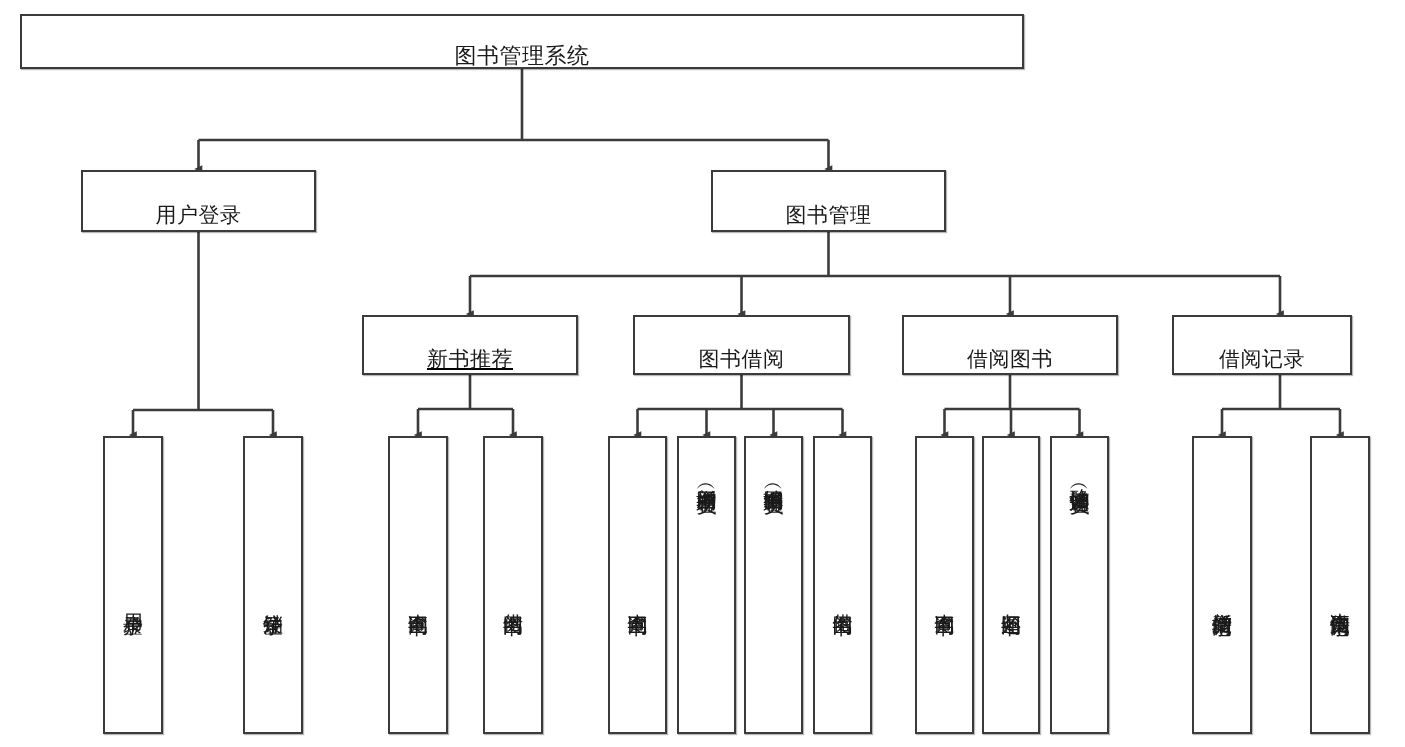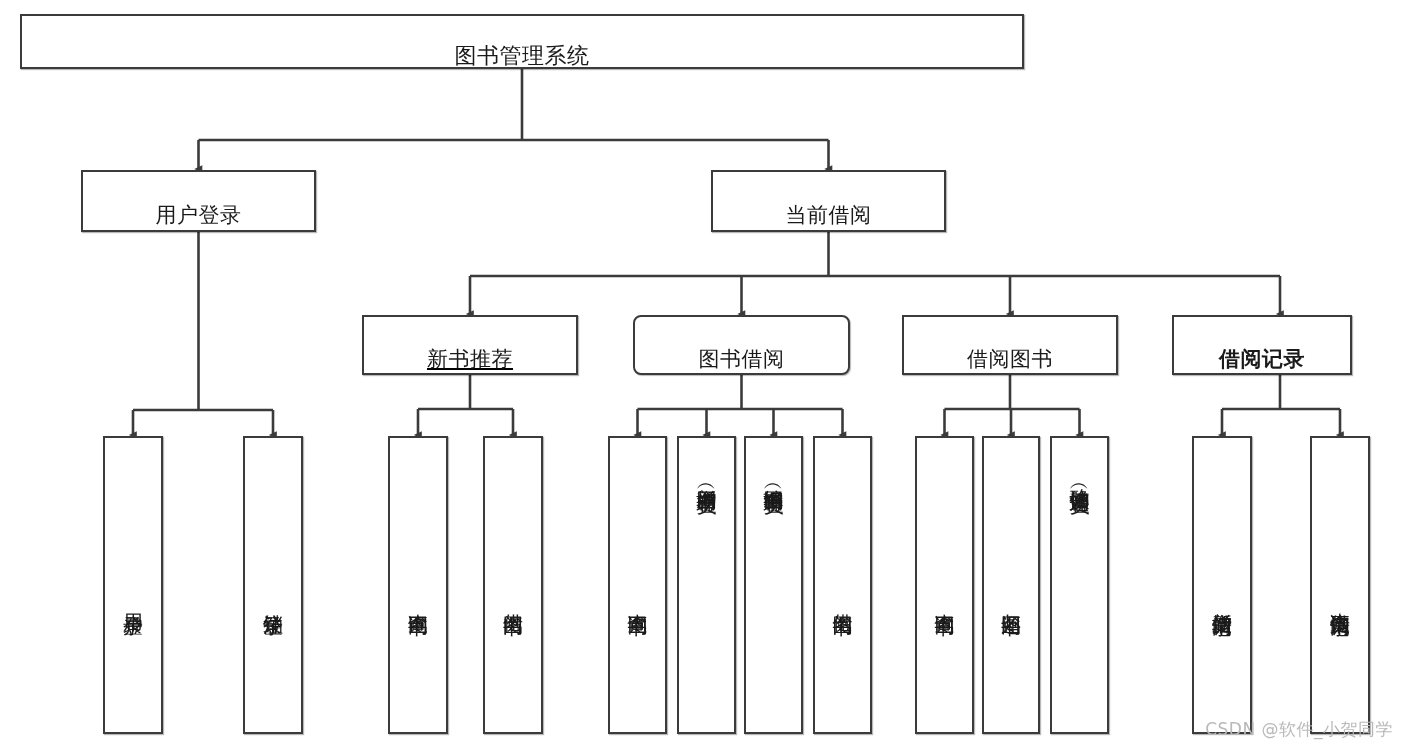--- a/index.html
+++ b/index.html
@@ -121,32 +121,32 @@
   </svg>
 
   <div id="nodes-layer">
       <div class="node-box root" style="left: 20px; top: 14px; width: 1004px; height: 55px;">
         <div class="node-label">图书管理系统</div>
       </div>
       <div class="node-box level2" style="left: 81px; top: 170px; width: 235px; height: 62px;">
         <div class="node-label">用户登录</div>
       </div>
       <div class="node-box level2" style="left: 711px; top: 170px; width: 235px; height: 62px;">
-        <div class="node-label">当前借阅</div>
+        <div class="node-label">图书管理</div>
       </div>
       <div class="node-box level3" style="left: 362px; top: 315px; width: 216px; height: 60px; text-decoration: underline;">
         <div class="node-label">新书推荐</div>
       </div>
-      <div class="node-box level3" style="left: 633px; top: 315px; width: 217px; height: 60px; border-radius: 8px;">
+      <div class="node-box level3" style="left: 633px; top: 315px; width: 217px; height: 60px;">
         <div class="node-label">图书借阅</div>
       </div>
       <div class="node-box level3" style="left: 902px; top: 315px; width: 216px; height: 60px;">
         <div class="node-label">借阅图书</div>
       </div>
-      <div class="node-box level3" style="left: 1172px; top: 315px; width: 180px; height: 60px; font-weight: bold;">
+      <div class="node-box level3" style="left: 1172px; top: 315px; width: 180px; height: 60px;">
         <div class="node-label">借阅记录</div>
       </div>
       <div class="node-box leaf vertical centered" style="left: 103px; top: 436px; width: 60px; height: 298px;">
         <div class="node-label">用户登录</div>
       </div>
       <div class="node-box leaf vertical centered" style="left: 243px; top: 436px; width: 60px; height: 298px;">
         <div class="node-label">注销登录</div>
       </div>
       <div class="node-box leaf vertical centered" style="left: 388px; top: 436px; width: 60px; height: 298px;">
         <div class="node-label">查询图书</div>
@@ -176,14 +176,13 @@
         <div class="node-label">确认归还（管理员）</div>
       </div>
       <div class="node-box leaf vertical centered" style="left: 1192px; top: 436px; width: 60px; height: 298px;">
         <div class="node-label">新增借阅记录</div>
       </div>
       <div class="node-box leaf vertical centered" style="left: 1310px; top: 436px; width: 60px; height: 298px;">
         <div class="node-label">查询借阅记录</div>
       </div>
     </div>
 
-  <div id="watermark">CSDN @软件_小贺同学</div>
 </div>
 
 </body></html>

